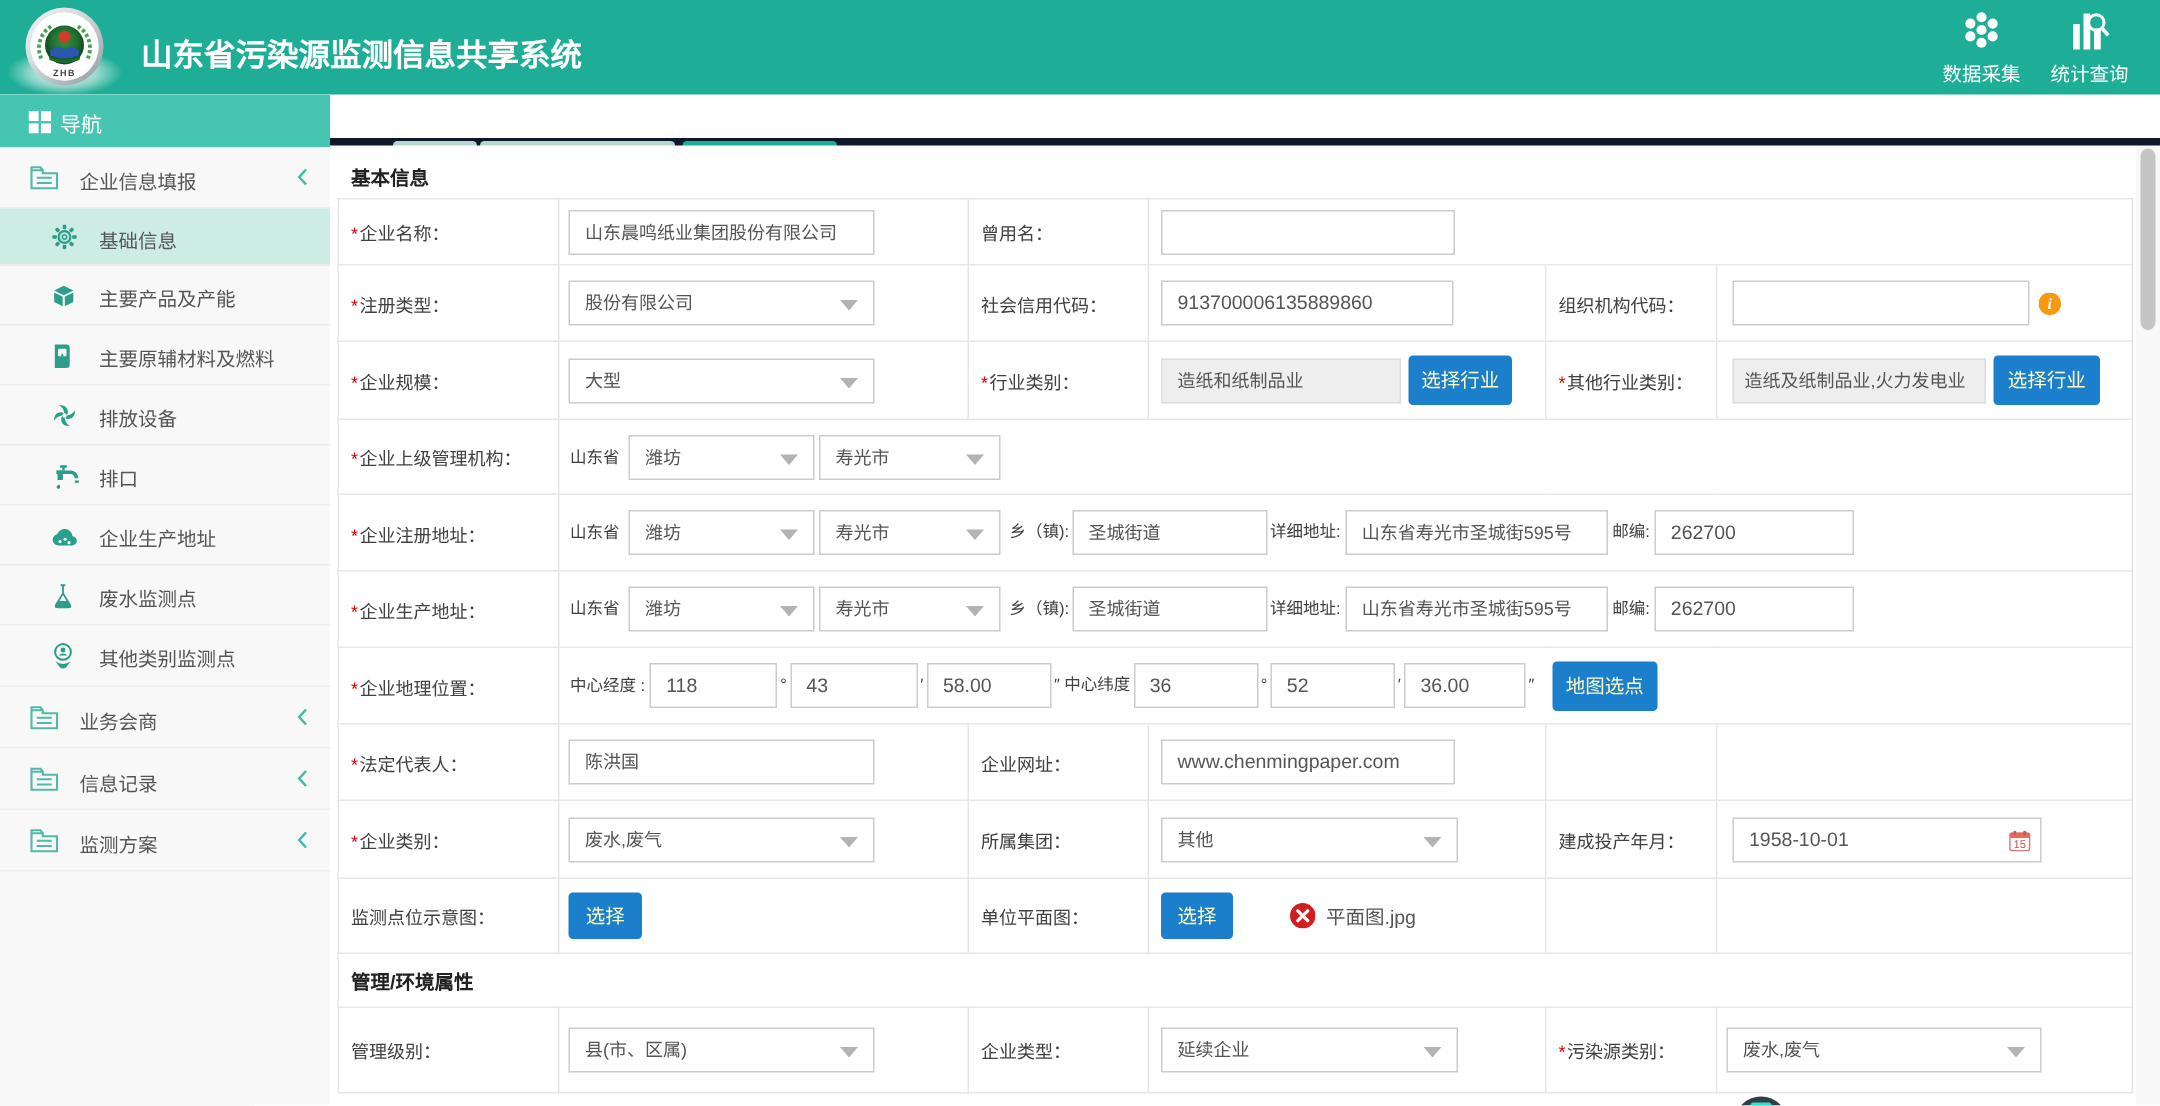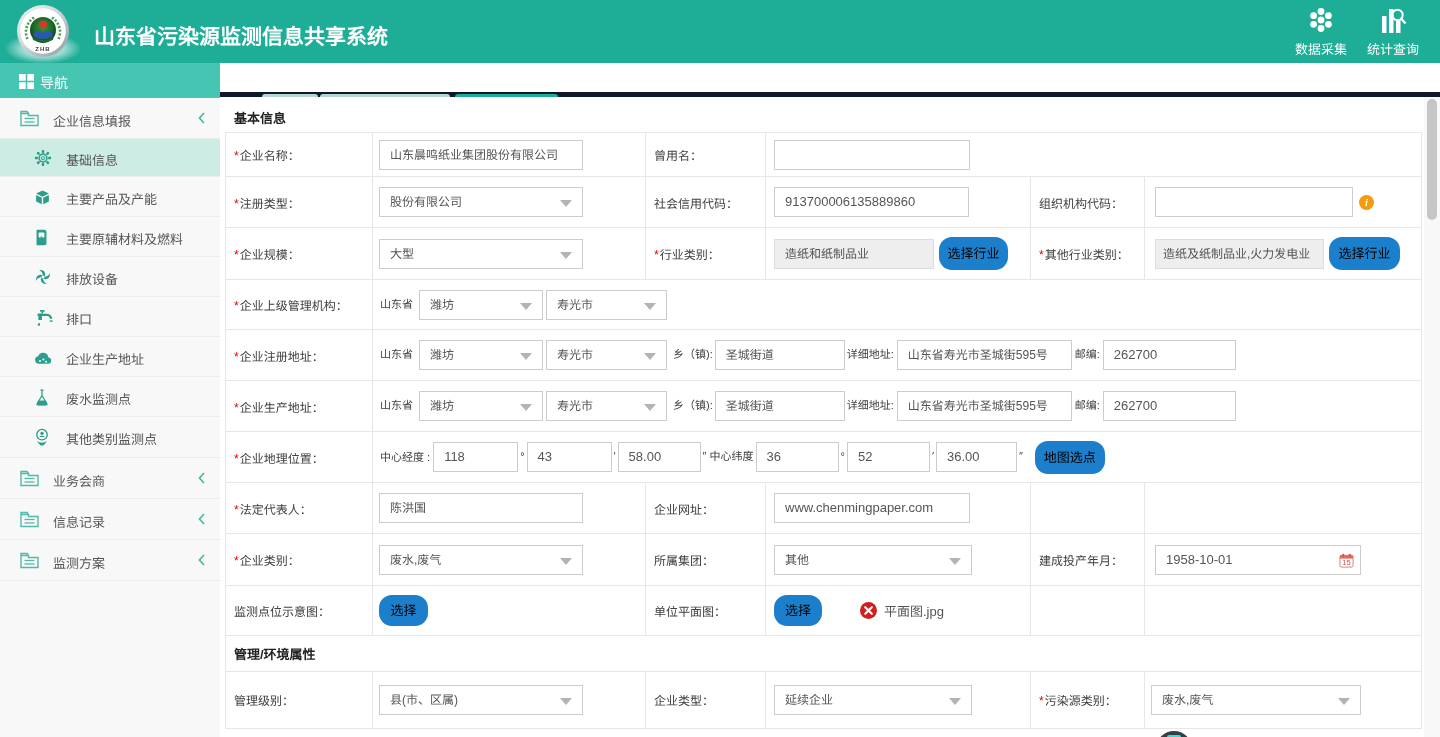--- a/index.html
+++ b/index.html
@@ -61,21 +61,21 @@
 #ftable td.merged{padding-left:7px;}
 #ftable td.f1{padding-left:6px;}
 #ftable td.f2{padding-left:8px;}
 #ftable td.f3{padding-left:10px;}
 .req{color:#e60000;margin-right:1px;}
 .ipt{display:inline-block;height:30px;border:1px solid #ccc;background:#fff;color:#555;line-height:28px;padding-left:10px;vertical-align:middle;font-size:12px;white-space:nowrap;overflow:hidden;}
 .num{font-size:13px;}
 .ro{background:#eee;border-color:#ddd;}
 .sel{position:relative;}
 .sel::after{content:"";position:absolute;right:10px;top:12px;width:0;height:0;border-left:6.5px solid transparent;border-right:6.5px solid transparent;border-top:7px solid #b3b3b3;}
-.btn{display:inline-block;height:33px;line-height:33px;background:#1b7fcc;color:#000000;border-radius:13px;text-align:center;font-size:13px;vertical-align:middle;}
+.btn{display:inline-block;height:33px;line-height:33px;background:#1b7fcc;color:#fef9c3;border-radius:3px;text-align:center;font-size:13px;vertical-align:middle;}
 .inl{color:#404040;font-size:11px;}
 </style>
 </head>
 <body>
 <div id="app">
 
   <div id="hdr">
     <div class="glow"></div>
     <svg id="logo" width="54" height="56" viewBox="0 0 54 56">
       <defs>

